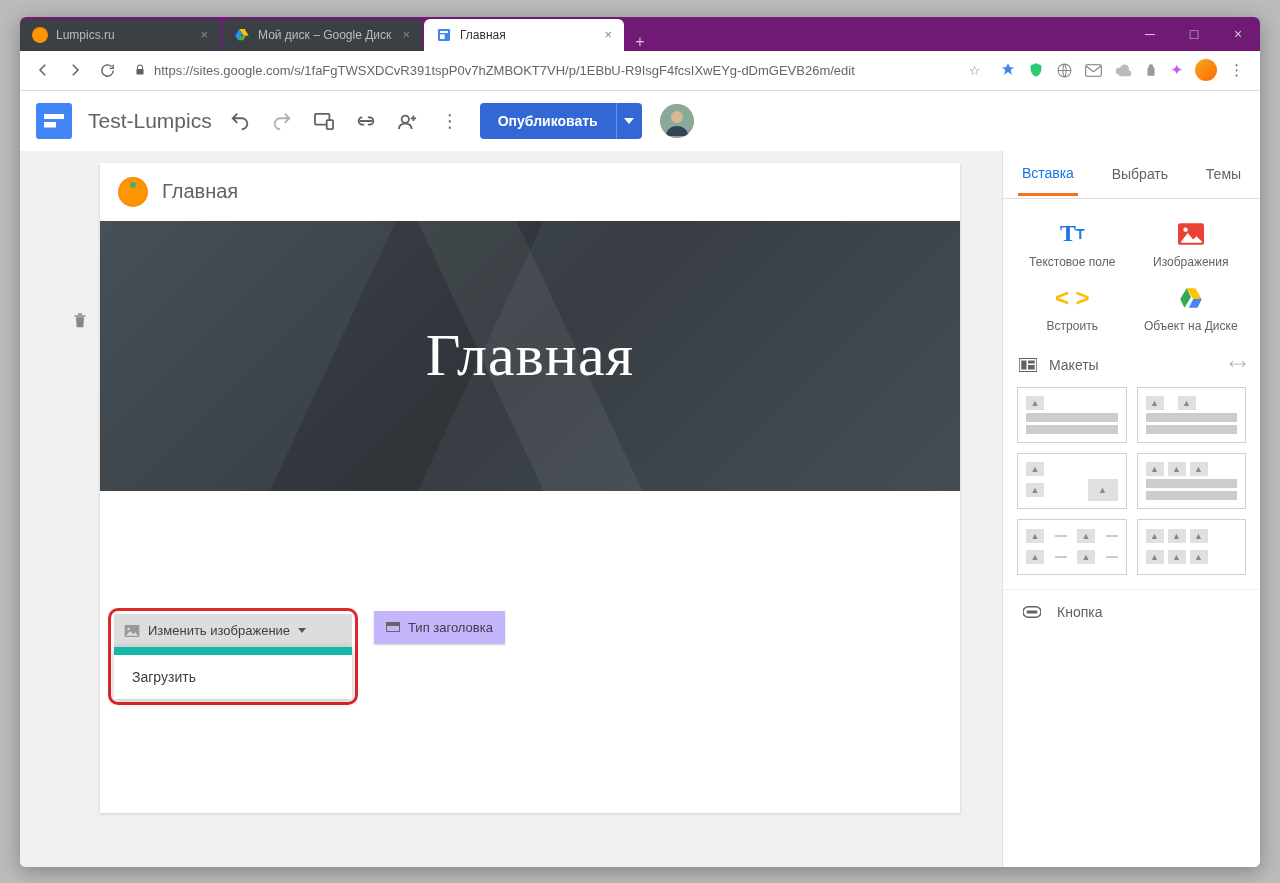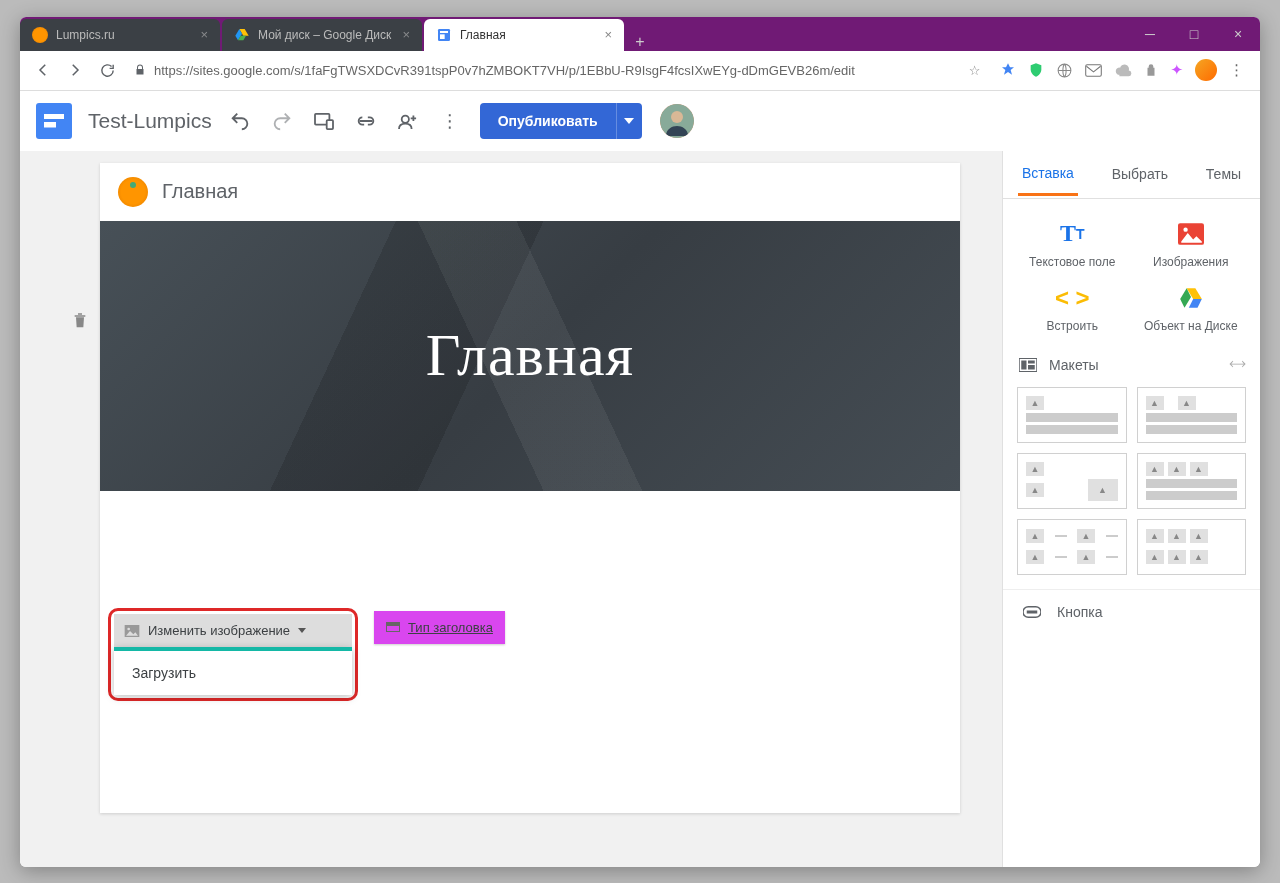--- a/index.html
+++ b/index.html
@@ -52,24 +52,24 @@
 .hero { height: 270px; background: #394349; background: linear-gradient(135deg, #475057 0%, #373d43 50%, #454d54 100%); display: flex; align-items: center; justify-content: center; position: relative; }
 .hero::before, .hero::after { content:""; position:absolute; inset:0; background:
   linear-gradient(65deg, transparent 45%, rgba(255,255,255,0.03) 45%, rgba(255,255,255,0.03) 55%, transparent 55%),
   linear-gradient(115deg, transparent 30%, rgba(0,0,0,0.08) 30%, rgba(0,0,0,0.08) 45%, transparent 45%); }
 .hero-title { font-size: 60px; color: #fff; position: relative; z-index: 2; font-family: Georgia, serif; letter-spacing: 1px; font-weight: 400; }
 .trash { position:absolute; left: 52px; top: 160px; color: #888; font-size: 18px; cursor: pointer; }
 .float-toolbar { position: absolute; top: 457px; left: 88px; display: flex; gap: 16px; align-items: flex-start; z-index: 4; }
 .red-box { border: 3px solid #de2828; border-radius: 10px; background: transparent; padding: 3px 3px 3px 3px; }
 .change-img-btn { background: #ddd; height: 34px; display: flex; align-items: center; gap: 8px; padding: 0 10px; color: #3c4043; font-size: 13px; cursor: pointer; }
 .change-img-btn .mini { font-size: 14px; color:#636363; }
-.dropdown { background:#fff; box-shadow: 0 2px 8px rgba(0,0,0,0.25); width: 238px; border-top: 4px solid #14b8a6; margin-top:-1px; }
+.dropdown { background:#fff; box-shadow: 0 2px 8px rgba(0,0,0,0.25); width: 238px; border-top: 8px solid #14b8a6; margin-top:-1px; }
 .dropdown .item { padding: 14px 18px; font-size: 14px; color:#3c4043; cursor:pointer; }
 .dropdown .item.hover { background:#eee; }
-.hdr-type-btn { background:#d946ef; height: 33px; display: flex; align-items: center; gap: 8px; padding: 0 12px; color:#3c4043; font-size:13px; cursor:pointer; box-shadow: 0 1px 2px rgba(0,0,0,0.2); margin-top: 3px; text-decoration: underline;}
+.hdr-type-btn { background:#c4b5fd; height: 33px; display: flex; align-items: center; gap: 8px; padding: 0 12px; color:#3c4043; font-size:13px; cursor:pointer; box-shadow: 0 1px 2px rgba(0,0,0,0.2); margin-top: 3px;}
 .hdr-type-btn .mini { width: 14px; height: 10px; border: 1px solid #666; border-top: 4px solid #666; }
 
 
 .right-panel { width: 258px; background:#fff; border-left: 1px solid #e0e0e0; display:flex; flex-direction: column; }
 .panel-tabs { display:flex; height: 48px; align-items:center; justify-content: space-around; border-bottom: 1px solid #e0e0e0; font-size: 14px; }
 .panel-tabs .t { color:#5f6368; cursor:pointer; padding: 12px 4px; }
 .panel-tabs .t.active { color:#1a73e8; border-bottom: 3px solid #f97316; }
 .insert-grid { display:grid; grid-template-columns: 1fr 1fr; gap: 8px 4px; padding: 18px 12px 8px; text-align:center; font-size: 12px; color:#5f6368; }
 .insert-grid .cell { display:flex; flex-direction:column; align-items:center; gap:8px; cursor:pointer; padding: 4px; }
 .insert-grid .ic { height: 26px; display:flex; align-items:center; justify-content:center; font-size: 24px; }

